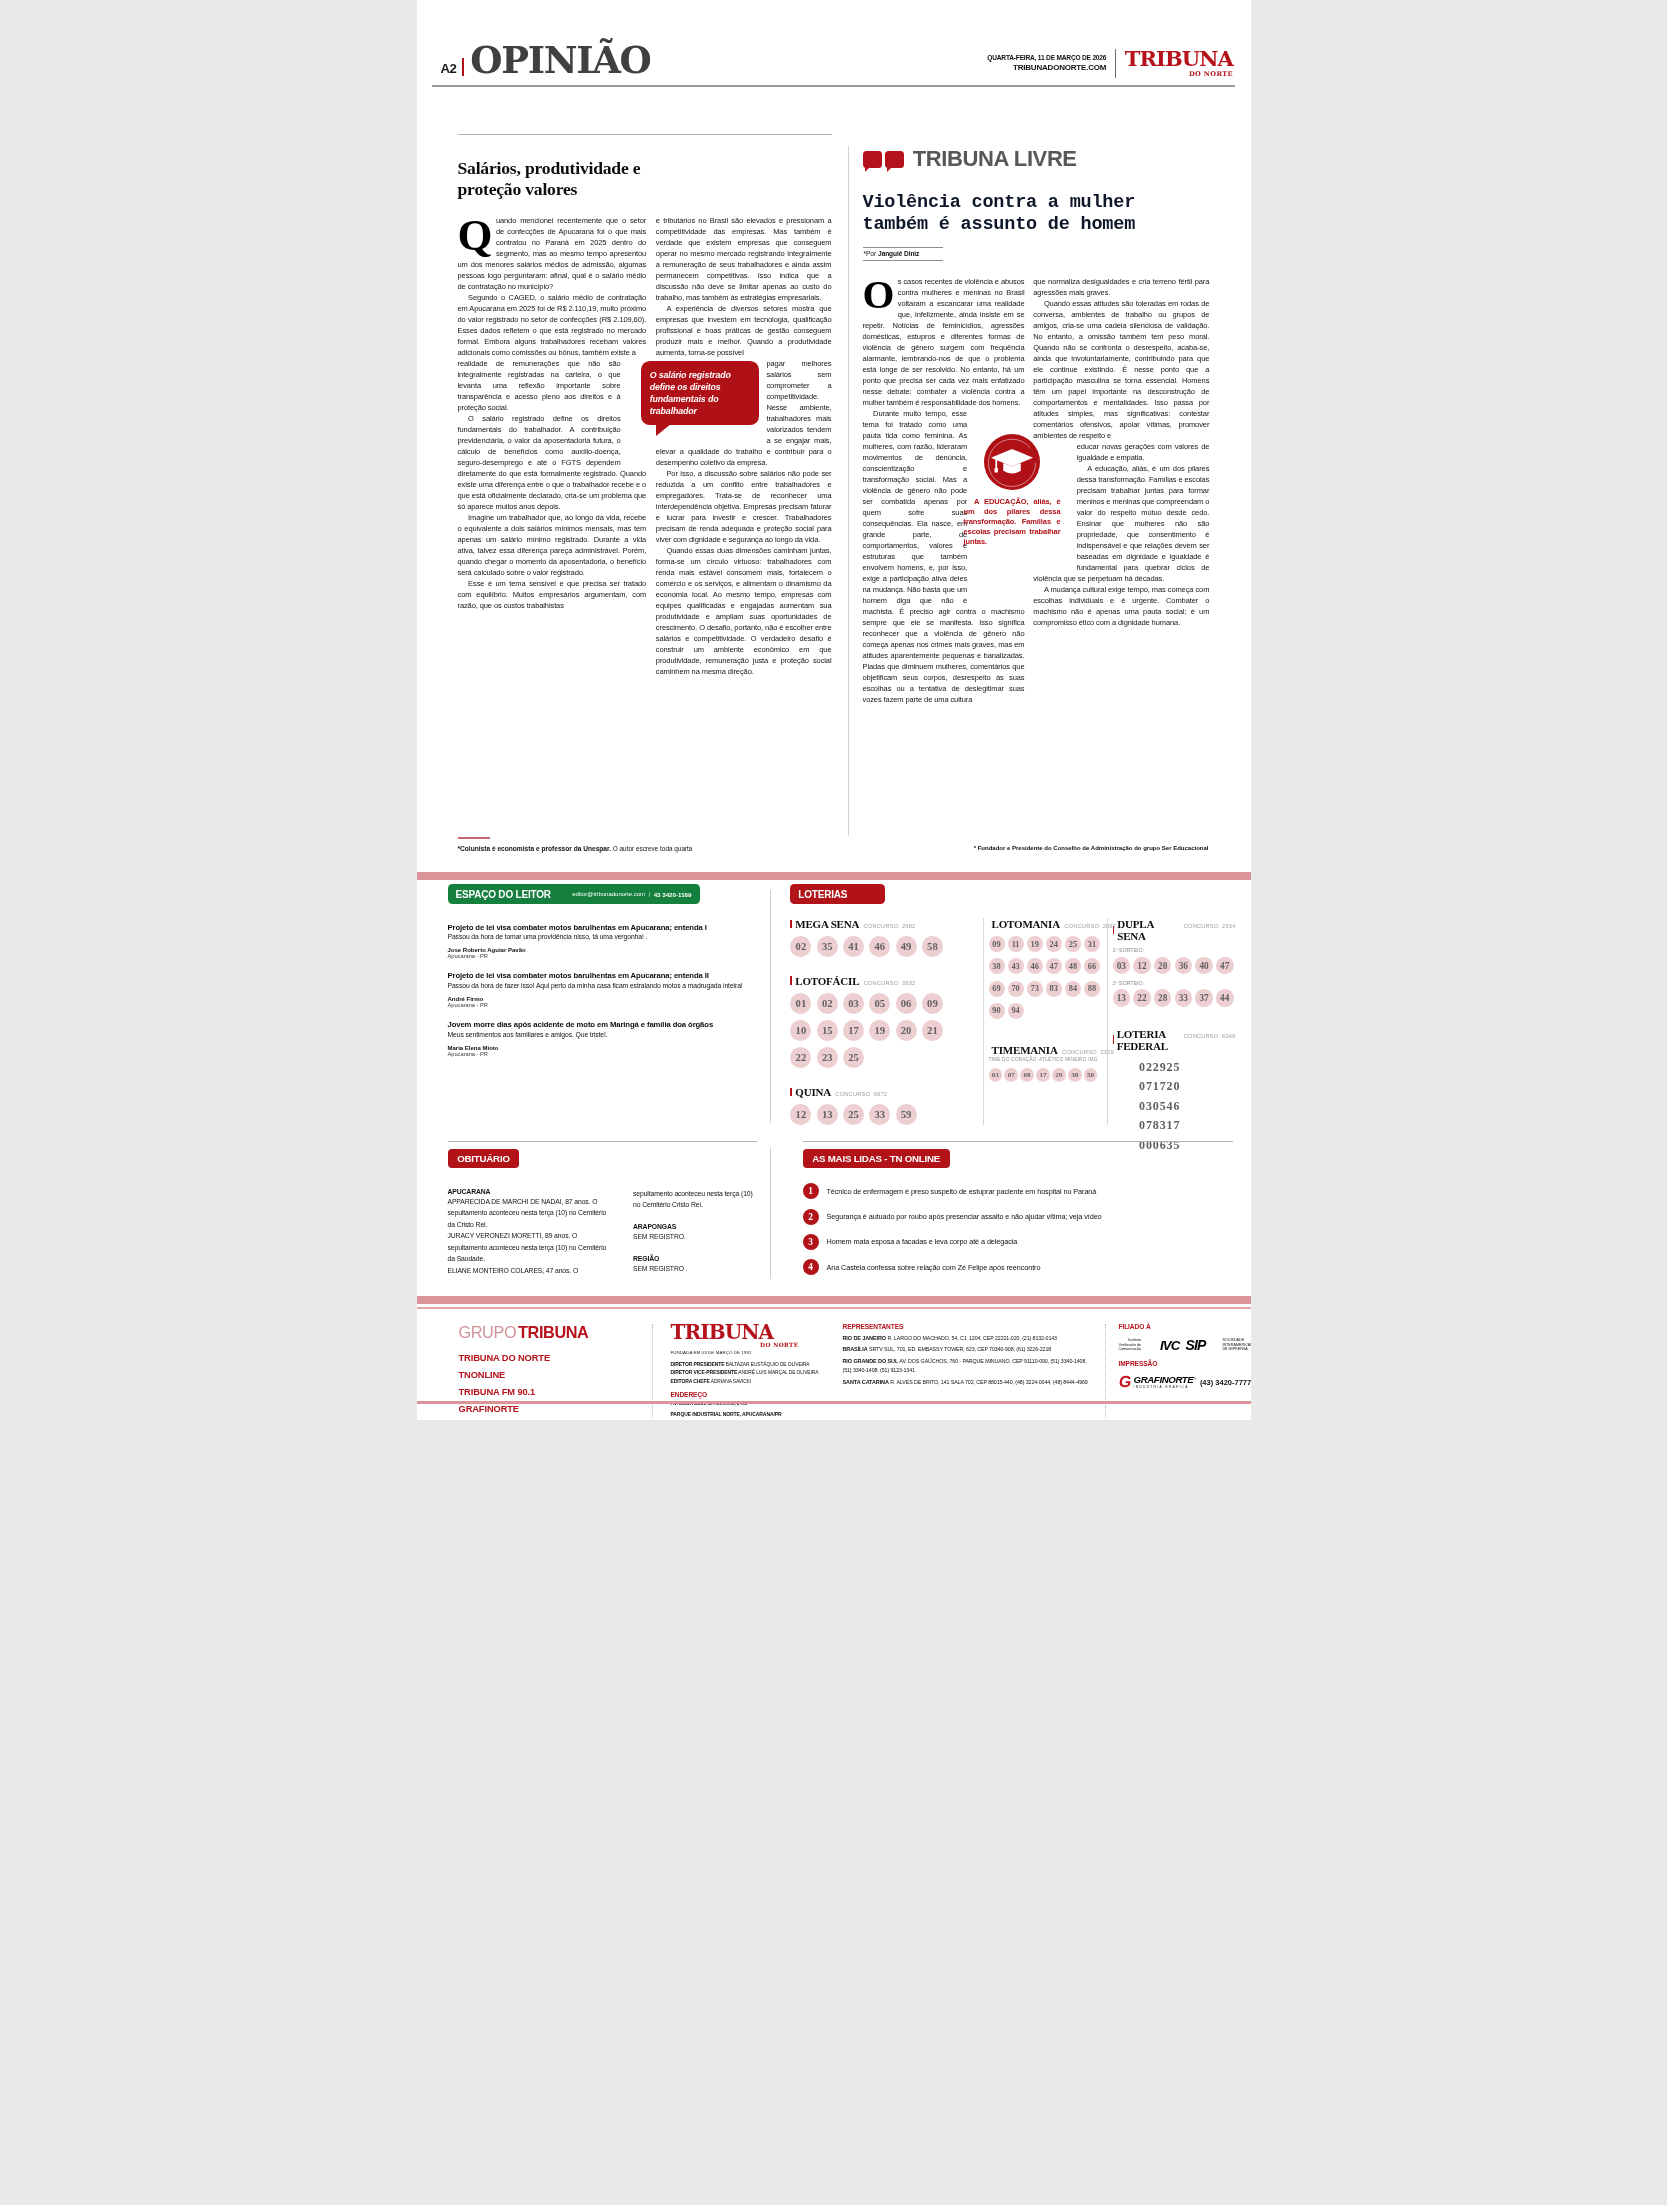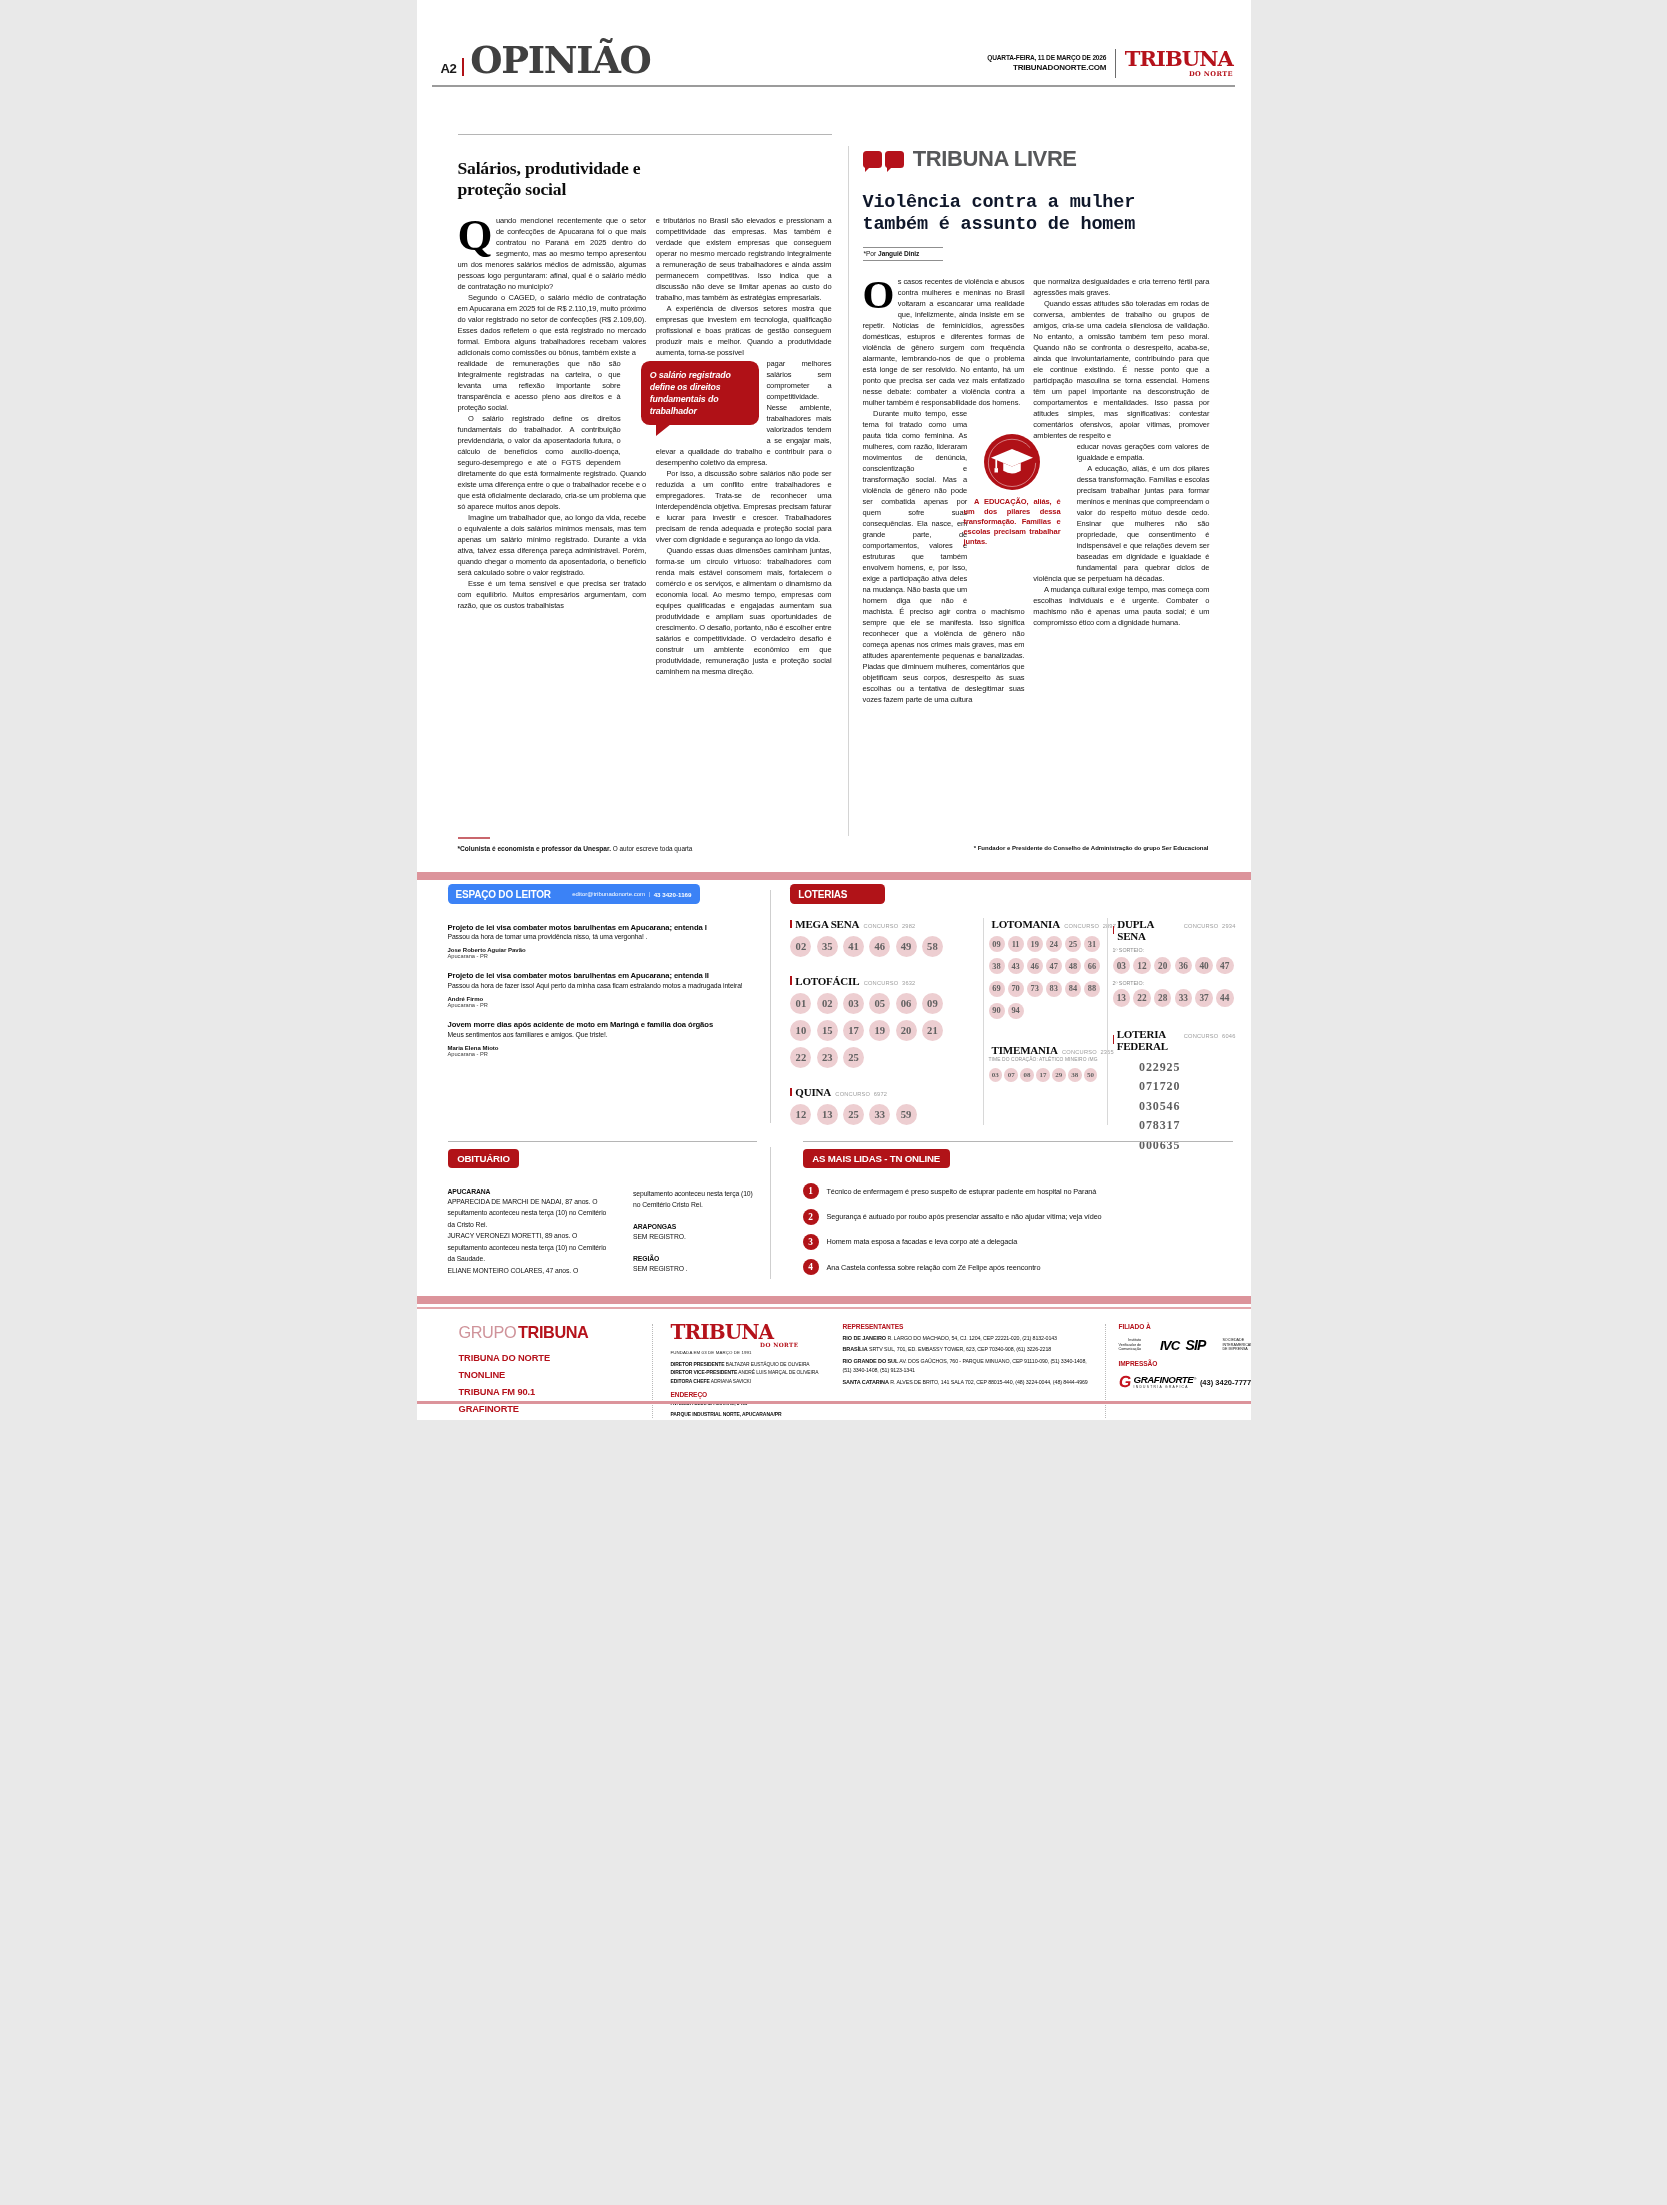--- a/index.html
+++ b/index.html
@@ -74,21 +74,21 @@
   
   .fn-tick{position:absolute;left:41px;top:837px;width:32px;height:1.8px;background:#c9666c;}
   .footnotes{position:absolute;left:41px;right:42px;top:845px;display:flex;justify-content:space-between;}
   .fn-left{font-size:6.4px;}
   .fn-left b{font-size:6.6px;}
   .fn-right{font-size:6px;font-weight:bold;text-align:right;}
   
   .salmon-band{position:absolute;left:0;right:0;top:872px;height:8px;background:#dc949b;}
   
   .espaco{position:absolute;left:31px;top:884px;width:309px;}
-  .esp-bar{width:252px;height:20px;background:#3b82f6;border-radius:4.4px;display:flex;align-items:center;padding:0 8px;box-sizing:border-box;}
+  .esp-bar{width:252px;height:20px;background:#15803d;border-radius:4.4px;display:flex;align-items:center;padding:0 8px;box-sizing:border-box;}
   .esp-title{color:#fff;font-weight:900;font-size:10px;letter-spacing:-0.2px;}
   .esp-contact{margin-left:auto;color:#fff;font-size:6px;display:flex;align-items:center;gap:3.5px;}
   .esp-contact b{font-size:6.2px;}
   .esp-sep{opacity:.8;}
   .letters{margin-top:18.5px;}
   .letter{margin-bottom:12.3px;}
   .letter h3{margin:0;font-size:7.7px;letter-spacing:-0.1px;color:#0d0d0d;}
   .letter .comment{font-size:6.8px;margin-top:1.3px;letter-spacing:-0.1px;}
   .letter .lauthor{font-size:6px;font-weight:bold;margin-top:7px;}
   .letter .lcity{font-size:5.7px;color:#3c3c3c;margin-top:0.4px;}
@@ -203,21 +203,21 @@
     <div class="mast-div"></div>
     <div class="brandlogo">
       <div class="brand-main">TRIBUNA</div>
       <div class="brand-sub">DO NORTE</div>
     </div>
   </div>
   <div class="header-rule"></div>
 
   <section class="article-left bodytext">
     <div class="thin-rule author-rule"></div>
-    <h2>Salários, produtividade e proteção social</h2>
+    <h2>Salários, produtividade e proteção valores</h2>
     <div class="cols">
       <div class="col c1">
         <p class="first"><span class="dropcap">Q</span><span>uando mencionei recentemente que o setor de confecções de Apucarana foi o que mais contratou no Paraná em 2025 dentro do segmento, mas ao mesmo tempo apresentou um dos menores salários médios de admissão, algumas pessoas logo perguntaram: afinal, qual é o salário médio de contratação no município?</span></p>
         <p>Segundo o CAGED, o salário médio de contratação em Apucarana em 2025 foi de R$ 2.110,19, muito próximo do valor registrado no setor de confecções (R$ 2.109,60). Esses dados refletem o que está registrado no mercado formal. Embora alguns trabalhadores recebam valores adicionais como comissões ou bônus, também existe a</p>
         <p class="cont"><span class="spacer-r"></span><span>realidade de remunerações que não são integralmente registradas na carteira, o que levanta uma reflexão importante sobre transparência e acesso pleno aos direitos e à proteção social.</span></p>
         <p>O salário registrado define os direitos fundamentais do trabalhador. A contribuição previdenciária, o valor da aposentadoria futura, o cálculo de benefícios como auxílio-doença, seguro-desemprego e até o FGTS dependem diretamente do que está formalmente registrado. Quando existe uma diferença entre o que o trabalhador recebe e o que está oficialmente declarado, cria-se um problema que só aparece muitos anos depois.</p>
         <p>Imagine um trabalhador que, ao longo da vida, recebe o equivalente a dois salários mínimos mensais, mas tem apenas um salário mínimo registrado. Durante a vida ativa, talvez essa diferença pareça administrável. Porém, quando chegar o momento da aposentadoria, o benefício será calculado sobre o valor registrado.</p>
         <p>Esse é um tema sensível e que precisa ser tratado com equilíbrio. Muitos empresários argumentam, com razão, que os custos trabalhistas</p>
       </div>
       <div class="col c2">

